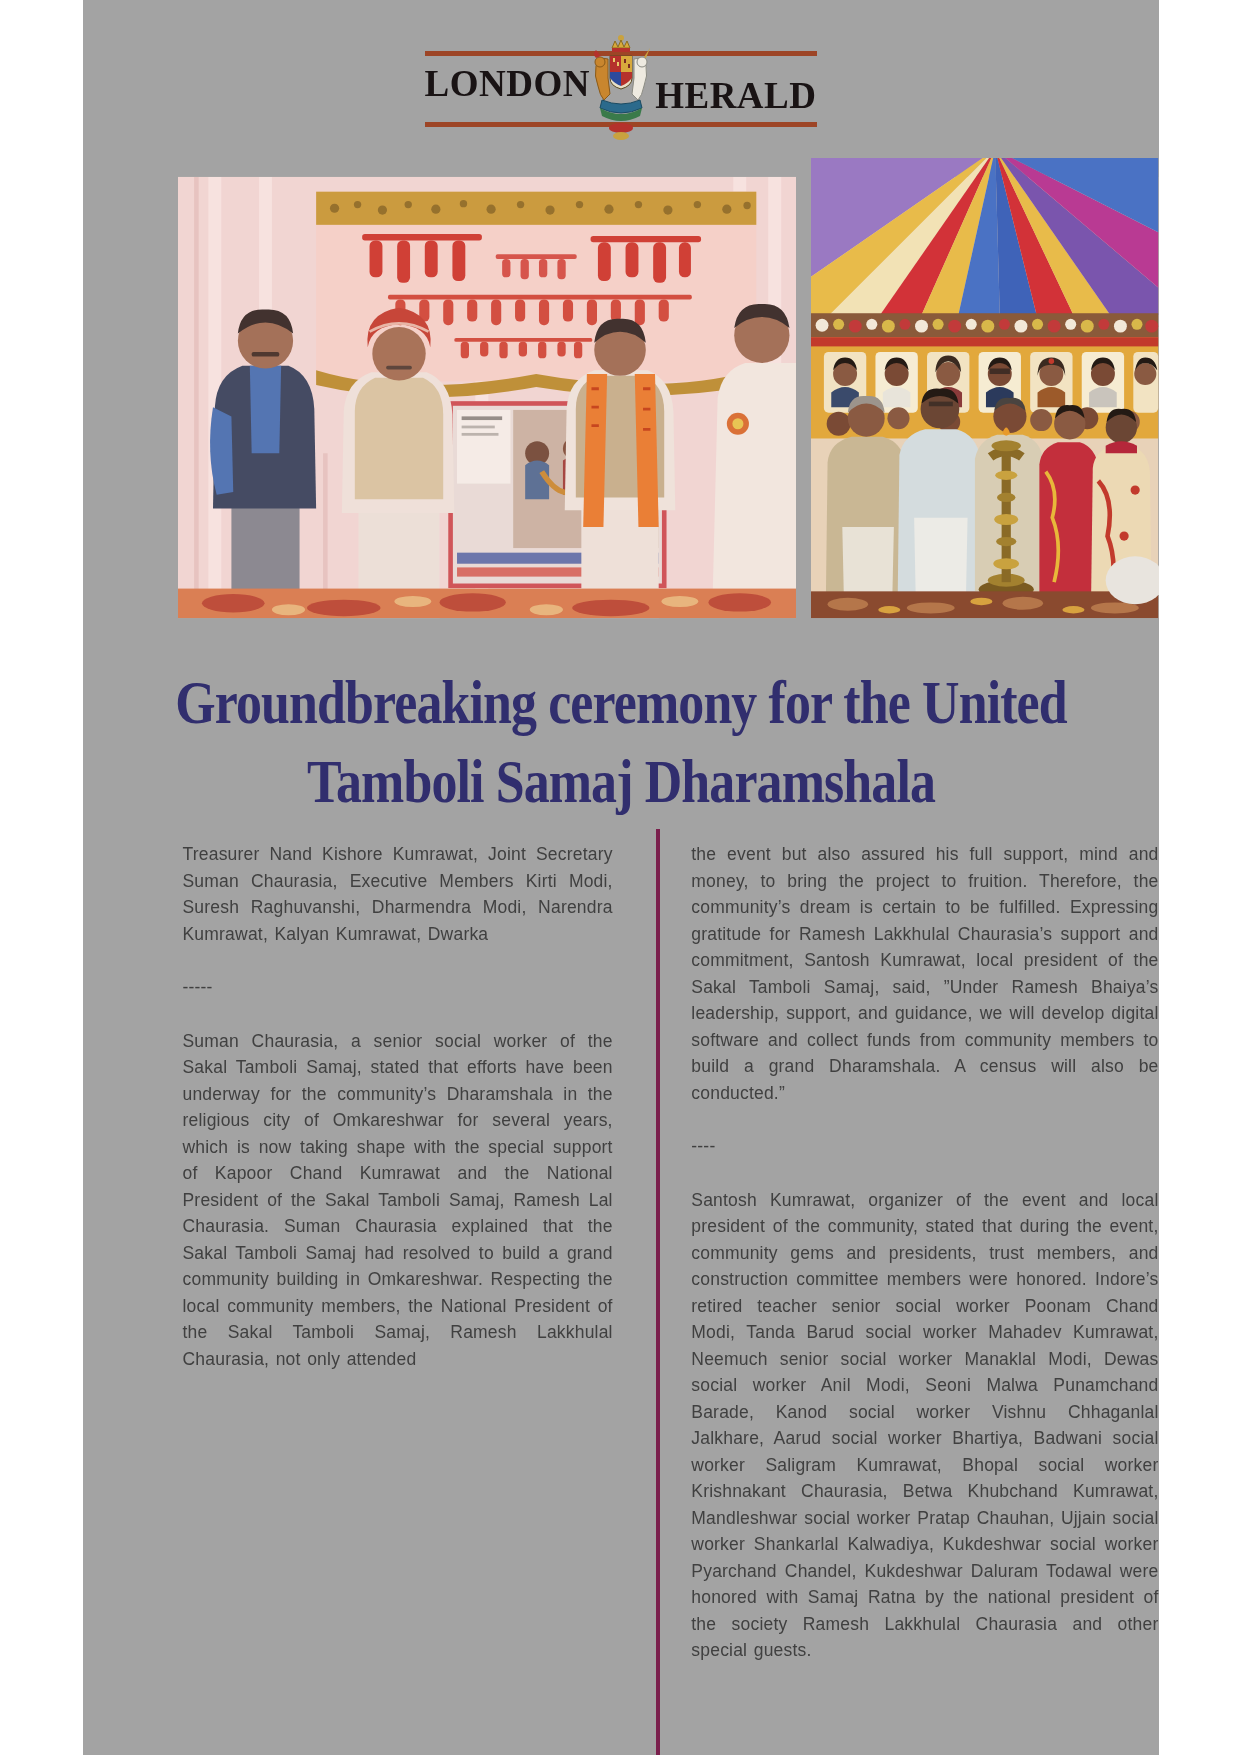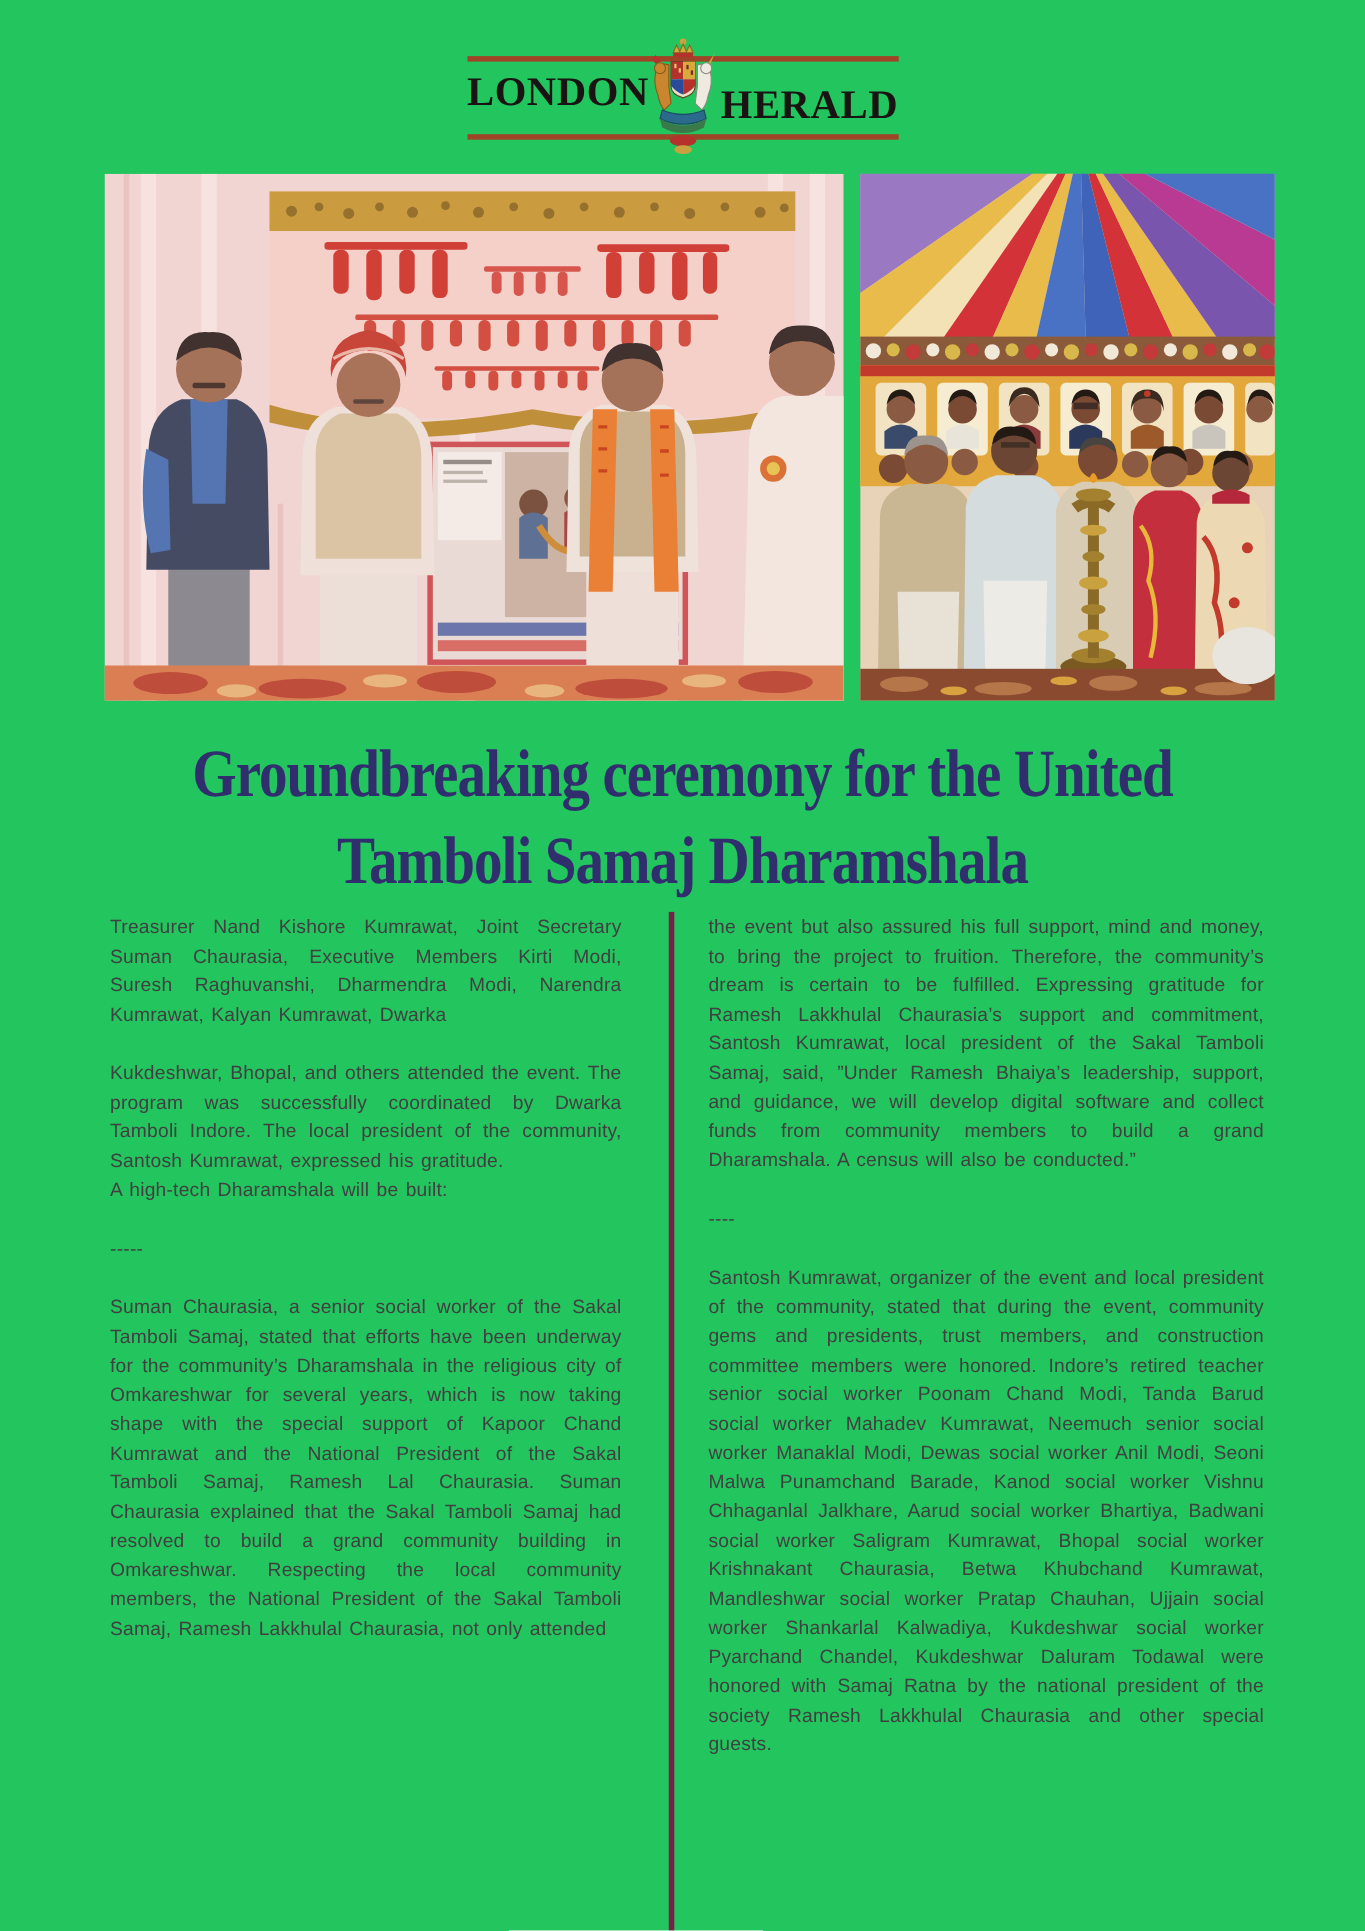--- a/index.html
+++ b/index.html
@@ -1,16 +1,16 @@
 <!DOCTYPE html>
 <html><head>
 <meta charset="utf-8">
 <style>
   html,body{margin:0;padding:0;background:#ffffff;}
-  .page{position:relative;width:1241px;height:1755px;margin:0 auto;background:#22c55e;overflow:hidden;
+  .page{position:relative;width:1076px;height:1755px;margin:0 auto;background:#a3a3a3;overflow:hidden;
         font-family:"Liberation Sans",sans-serif;}
 
   
   .masthead{position:relative;width:392px;height:104px;margin:42px auto 0;}
   .mast-rule{position:absolute;left:0;right:0;height:5px;background:#9d4526;}
   .mast-rule.top{top:9px;}
   .mast-rule.bottom{top:80px;}
   .mast-word{position:absolute;top:23px;font-family:"Liberation Serif",serif;font-weight:700;
              font-size:37px;letter-spacing:.5px;color:#191314;line-height:1;}
   .mast-word.left{left:0;}
@@ -24,21 +24,21 @@
   
   .headline{margin:26px 0 0 0;text-align:center;font-family:"Liberation Serif",serif;
             font-weight:700;font-size:59px;line-height:76px;color:#312e6e;
             white-space:pre-line;transform:scale(.88,1.04);transform-origin:50% 0;
             letter-spacing:-1px;}
 
   
   .columns{display:flex;align-items:stretch;margin:14px 0 0 100px;min-height:928px;}
   .col{color:#404040;font-size:17.5px;line-height:26.5px;text-align:justify;
        letter-spacing:.2px;word-spacing:1.5px;}
-  .col p{margin:0 0 27px 0;white-space:pre-line;}
+  .col p{margin:12px 0 27px 0;white-space:pre-line;}
   .col-left{width:465px;}
   .v-divider{width:5px;background:#7a1f4c;margin-left:43px;}
   .col-right{width:505px;margin-left:31px;}
 </style>
 </head>
 <body>
 
 <div class="page">
 
   <header class="masthead">
@@ -384,22 +384,20 @@
       <ellipse cx="352" cy="438" rx="32" ry="26" fill="#e8e4de"></ellipse>
     </svg>
   </section>
 
   <h1 class="headline">Groundbreaking ceremony for the United
 Tamboli Samaj Dharamshala</h1>
 
   <section class="columns">
     <div class="col col-left">
       <p>Treasurer Nand Kishore Kumrawat, Joint Secretary Suman Chaurasia, Executive Members Kirti Modi, Suresh Raghuvanshi, Dharmendra Modi, Narendra Kumrawat, Kalyan Kumrawat, Dwarka</p>
-      <p>Kukdeshwar, Bhopal, and others attended the event. The program was successfully coordinated by Dwarka Tamboli Indore. The local president of the community, Santosh Kumrawat, expressed his gratitude.
-A high-tech Dharamshala will be built:</p>
       <p>-----</p>
       <p>Suman Chaurasia, a senior social worker of the Sakal Tamboli Samaj, stated that efforts have been underway for the community’s Dharamshala in the religious city of Omkareshwar for several years, which is now taking shape with the special support of Kapoor Chand Kumrawat and the National President of the Sakal Tamboli Samaj, Ramesh Lal Chaurasia. Suman Chaurasia explained that the Sakal Tamboli Samaj had resolved to build a grand community building in Omkareshwar. Respecting the local community members, the National President of the Sakal Tamboli Samaj, Ramesh Lakkhulal Chaurasia, not only attended</p>
     </div>
     <div class="v-divider"></div>
     <div class="col col-right">
       <p>the event but also assured his full support, mind and money, to bring the project to fruition. Therefore, the community’s dream is certain to be fulfilled. Expressing gratitude for Ramesh Lakkhulal Chaurasia’s support and commitment, Santosh Kumrawat, local president of the Sakal Tamboli Samaj, said, ”Under Ramesh Bhaiya’s leadership, support, and guidance, we will develop digital software and collect funds from community members to build a grand Dharamshala. A census will also be conducted.”</p>
       <p>----</p>
       <p>Santosh Kumrawat, organizer of the event and local president of the community, stated that during the event, community gems and presidents, trust members, and construction committee members were honored.  Indore’s retired teacher senior social worker Poonam Chand Modi, Tanda Barud social worker Mahadev Kumrawat, Neemuch senior social worker Manaklal Modi, Dewas social worker Anil Modi, Seoni Malwa Punamchand Barade, Kanod social worker Vishnu Chhaganlal Jalkhare, Aarud social worker Bhartiya, Badwani social worker Saligram Kumrawat, Bhopal social worker Krishnakant Chaurasia, Betwa Khubchand Kumrawat, Mandleshwar social worker Pratap Chauhan, Ujjain social worker Shankarlal Kalwadiya, Kukdeshwar social worker Pyarchand Chandel, Kukdeshwar Daluram Todawal were honored with Samaj Ratna by the national president of the society Ramesh Lakkhulal Chaurasia and other special guests.</p>
     </div>
   </section>

